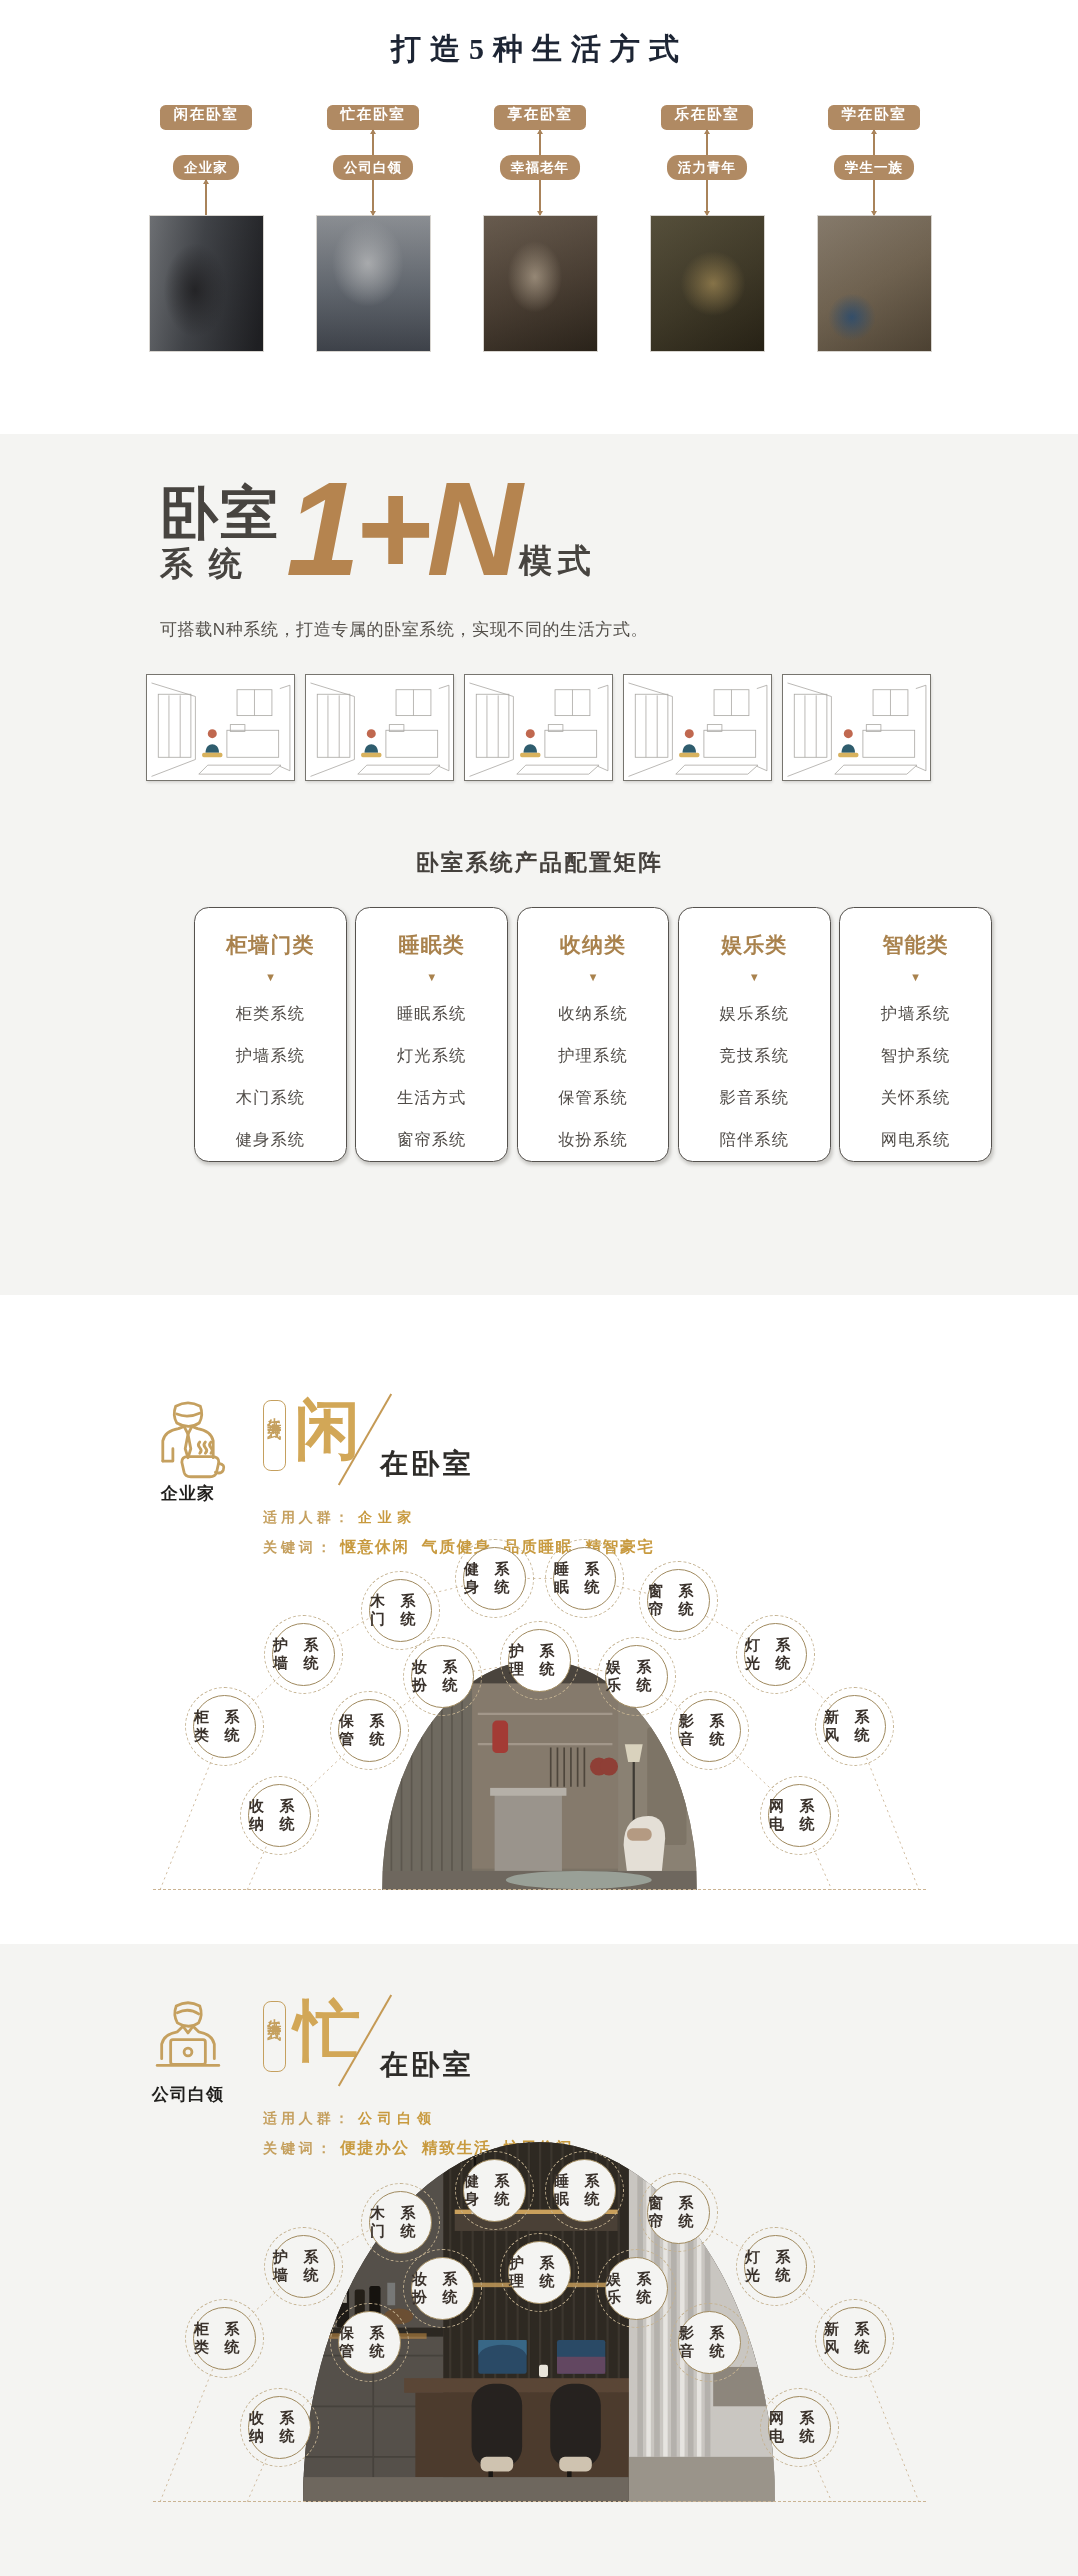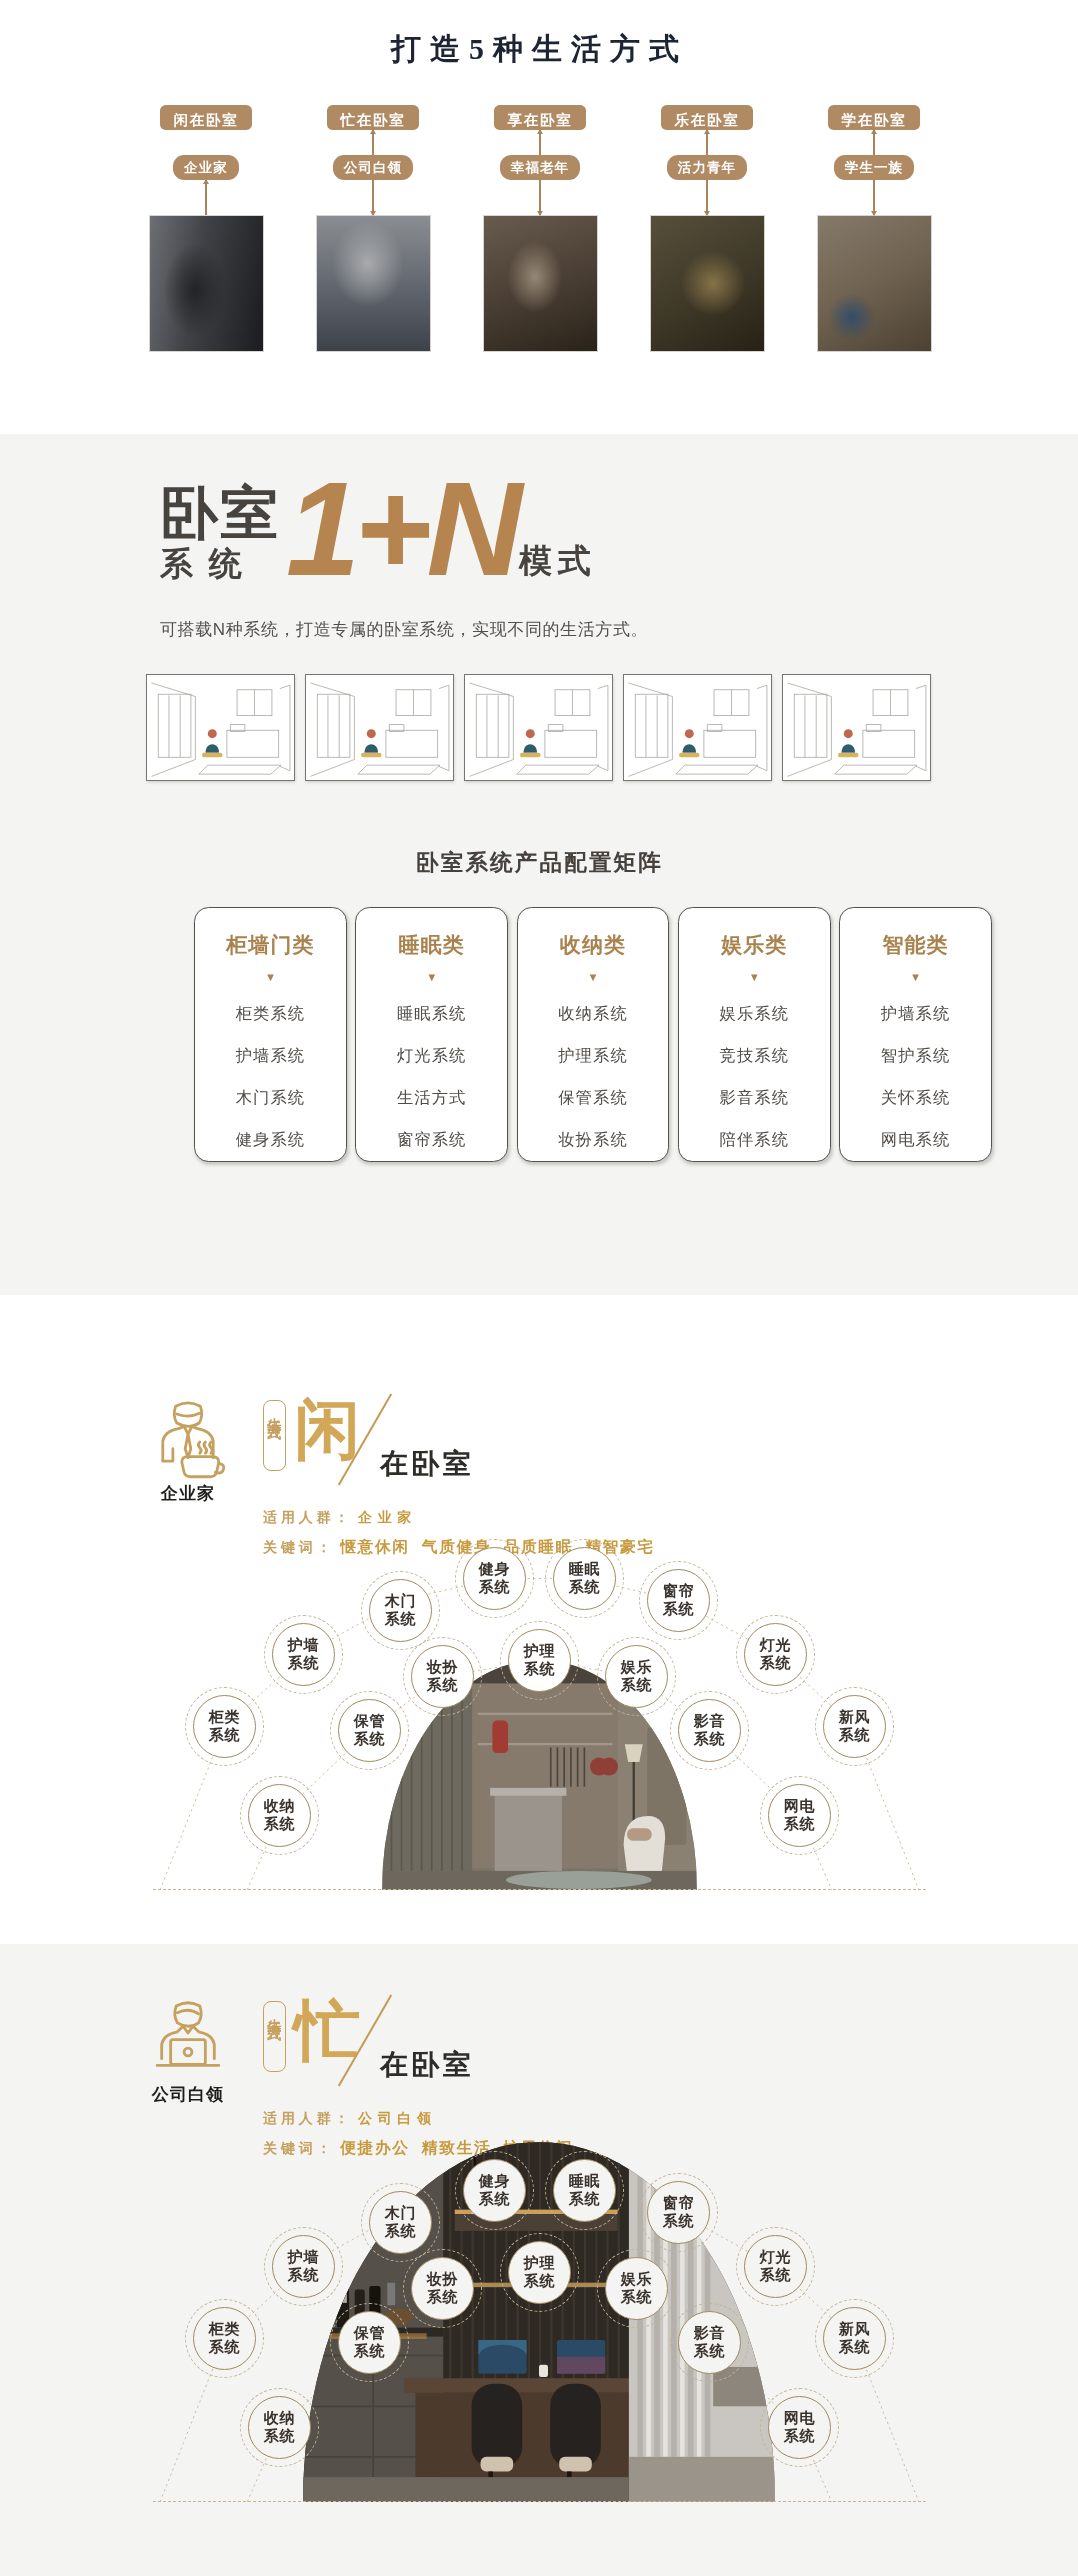--- a/index.html
+++ b/index.html
@@ -9,21 +9,21 @@
   #sec-hero{top:0;height:434px;background:#ffffff;}
   #sec-mode{top:434px;height:861px;background:#f4f4f2;}
   #sec-xian{top:1295px;height:649px;background:#ffffff;}
   #sec-mang{top:1944px;height:632px;background:#f4f4f2;}
 
   
   .hero-title{margin:0;padding-top:29px;text-align:center;font-family:"Liberation Serif","DejaVu Serif",serif;
     font-weight:bold;font-size:30px;letter-spacing:9px;color:#1d2534;}
   .hero-cols{width:782px;margin:0 auto;margin-top:35px;display:flex;gap:52px;}
   .hcol{width:115px;display:flex;flex-direction:column;align-items:center;}
-  .tag-pill{height:25px;display:flex;align-items:flex-end;justify-content:center;padding:0 13.5px;
+  .tag-pill{height:25px;display:flex;align-items:flex-start;justify-content:center;padding:0 13.5px;
     background:#b08a63;border-radius:5.6px;color:#fff;font-size:14.6px;font-weight:bold;letter-spacing:1.7px;}
   .seg{position:relative;width:1.1px;background:#a9835a;}
   .seg1{height:25px;margin:0;}
   .seg2{height:35px;}
   .hcol.i0 .seg1{visibility:hidden;}
   .tri{position:absolute;left:-2.8px;width:0;height:0;border-left:3.4px solid transparent;border-right:3.4px solid transparent;}
   .tri-up{top:-0.6px;border-bottom:5.6px solid #a9835a;}
   .tri-down{bottom:-0.6px;border-top:5.6px solid #a9835a;}
   .hcol .seg2 .tri-up{display:none;}
   .hcol .seg2 .tri-down{display:block;}
@@ -92,21 +92,21 @@
   #fan-xian{top:235px;}
   #fan-mang{top:198px;}
   .fan svg.arcs{position:absolute;left:0;top:0;z-index:1;}
   .dome{position:absolute;bottom:0;left:236px;width:315px;height:230px;z-index:2;overflow:hidden;
         border-radius:50% 50% 0 0 / 100% 100% 0 0;}
   #fan-mang .dome{left:157px;width:472px;height:360px;}
   .baseline{position:absolute;left:6.7px;right:6.7px;bottom:0;border-top:1.1px dashed #cbb493;z-index:4;}
   .circle{position:absolute;width:79px;height:79px;z-index:3;}
   .circle::before{content:"";position:absolute;inset:0;border:0.6px dashed #c4b291;border-radius:50%;}
   .disc{position:absolute;left:7.9px;top:7.9px;width:63px;height:63px;box-sizing:border-box;background:#fff;
-     border:1.1px solid #a08a5f;border-radius:50%;display:flex;flex-direction:column;align-items:center;justify-content:center;
+     border:1.1px solid #a08a5f;border-radius:50%;display:flex;flex-direction:row;align-items:center;justify-content:center;
      font-size:15px;font-weight:bold;color:#3a322c;line-height:1.22;letter-spacing:0.6px;}
   #sec-mang .disc{background:#f4f4f2;}
   .circle.i0{left:39px;top:157px;}  .circle.i1{left:118px;top:85px;} .circle.i2{left:215px;top:41px;text-decoration:underline;}
   .circle.i3{left:309px;top:9px;}  .circle.i4{left:399px;top:9px;}  .circle.i5{left:493px;top:31px;}
   .circle.i6{left:590px;top:85px;}.circle.i7{left:669px;top:157px;}
   .circle.i8{left:94px;top:246px;} .circle.i9{left:184px;top:161px;} .circle.i10{left:257px;top:107px;}
   .circle.i11{left:354px;top:91px;}.circle.i12{left:451px;top:107px;}.circle.i13{left:524px;top:161px;}
   .circle.i14{left:614px;top:246px;}
 </style>
 </head>

